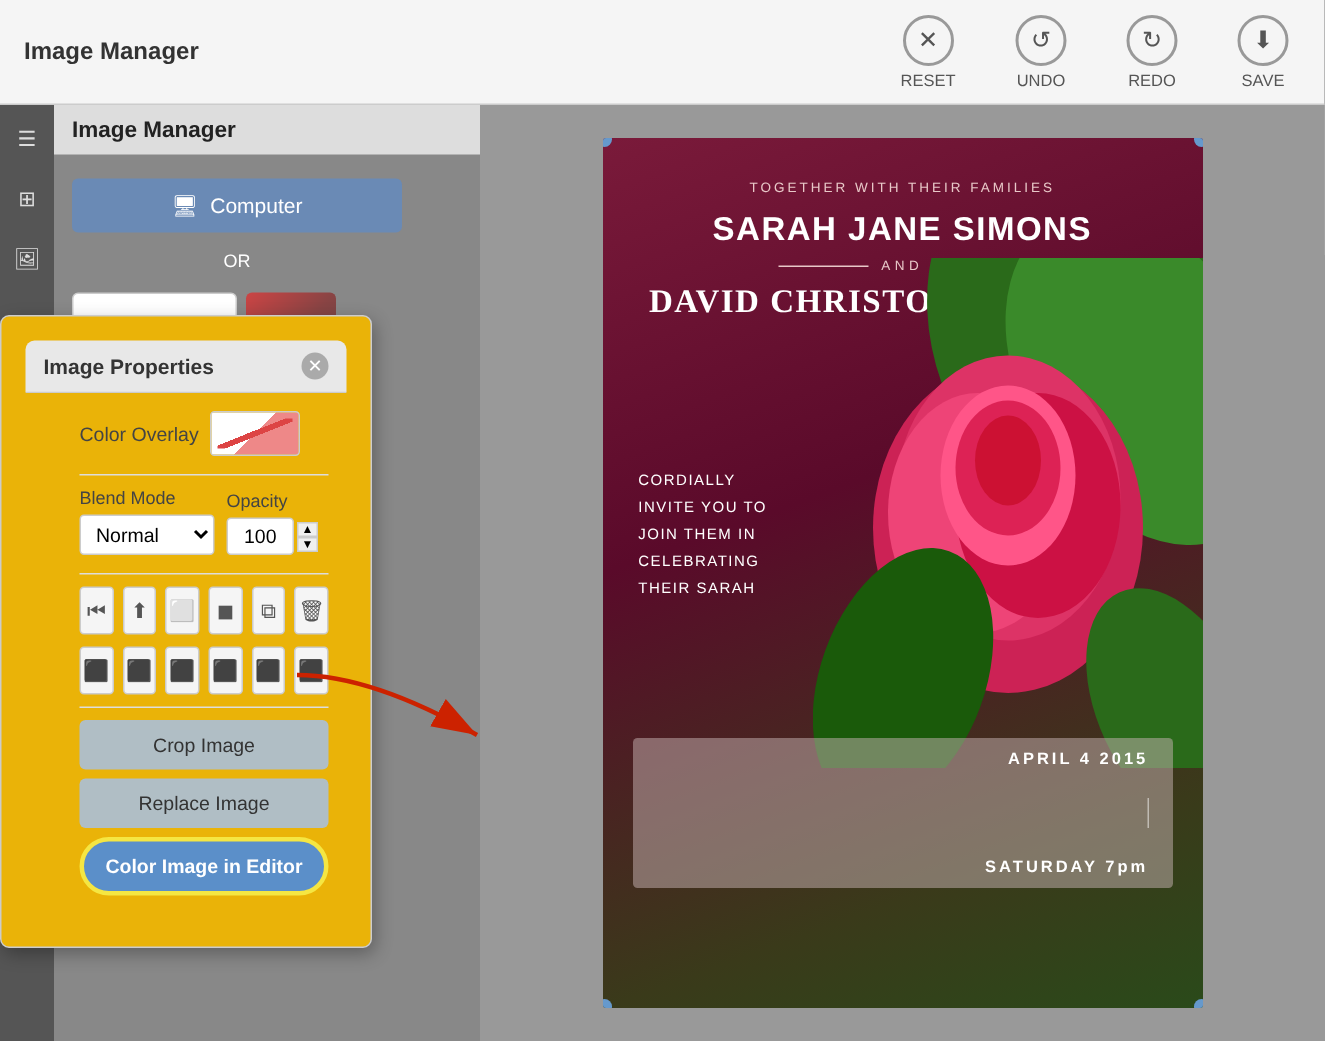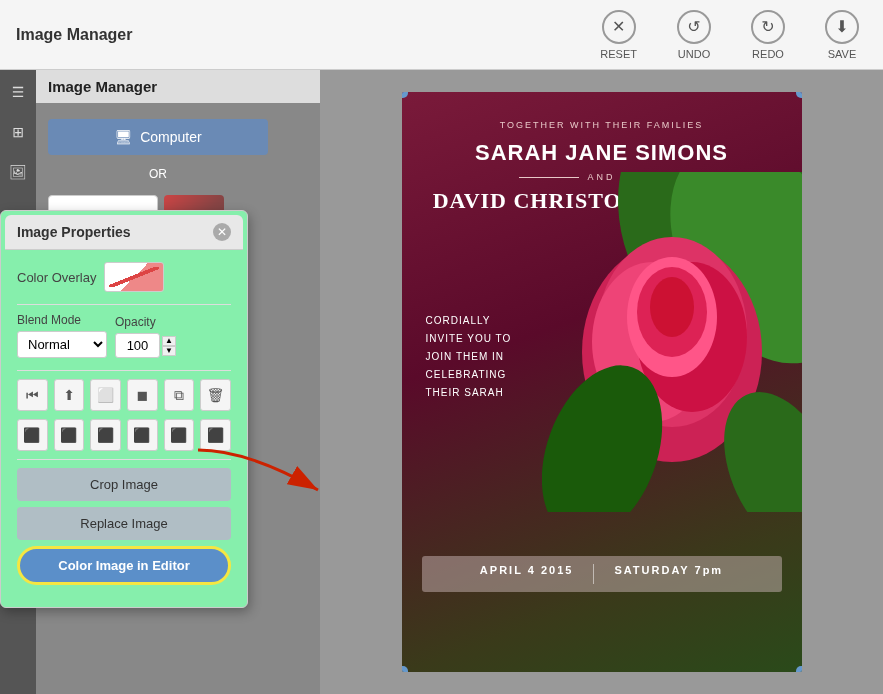--- a/index.html
+++ b/index.html
@@ -147,26 +147,26 @@
       margin-left: 120px;
       margin-top: -45px;
     }
 
     
     .img-props-panel {
       position: absolute;
       top: 140px;
       left: 0px;
       width: 248px;
-      background: #86efac;
+      background: #eab308;
       border: 1px solid #ccc;
       border-radius: 6px;
       box-shadow: 2px 4px 12px rgba(0,0,0,0.3);
       z-index: 100;
-      padding: 4px;
+      padding: 16px;
     }
     .panel-header {
       background: #e8e8e8;
       border-radius: 6px 6px 0 0;
       padding: 8px 12px;
       display: flex;
       align-items: center;
       justify-content: space-between;
       border-bottom: 1px solid #ccc;
     }
@@ -183,20 +183,21 @@
       border: none;
       cursor: pointer;
       display: flex;
       align-items: center;
       justify-content: center;
       color: white;
       font-size: 12px;
     }
     .panel-body {
       padding: 12px;
+      margin-left: 24px;
     }
     .prop-row {
       display: flex;
       align-items: center;
       margin-bottom: 12px;
       gap: 8px;
     }
     .prop-label {
       font-size: 13px;
       color: #444;
@@ -400,26 +401,27 @@
       letter-spacing: 1px;
       line-height: 1.8;
       width: 140px;
     }
     .card-date-bar {
       position: absolute;
       bottom: 80px;
       left: 20px;
       right: 20px;
       display: flex;
-      align-items: flex-start;
+      align-items: flex-end;
       background: rgba(200,180,180,0.5);
       border-radius: 3px;
       padding: 8px 16px;
       justify-content: center;
       gap: 20px;
+      flex-direction: column;
     }
     .card-date-text {
       color: white;
       font-size: 11px;
       letter-spacing: 2px;
       font-weight: bold;
     }
     .date-divider {
       width: 1px;
       height: 20px;

